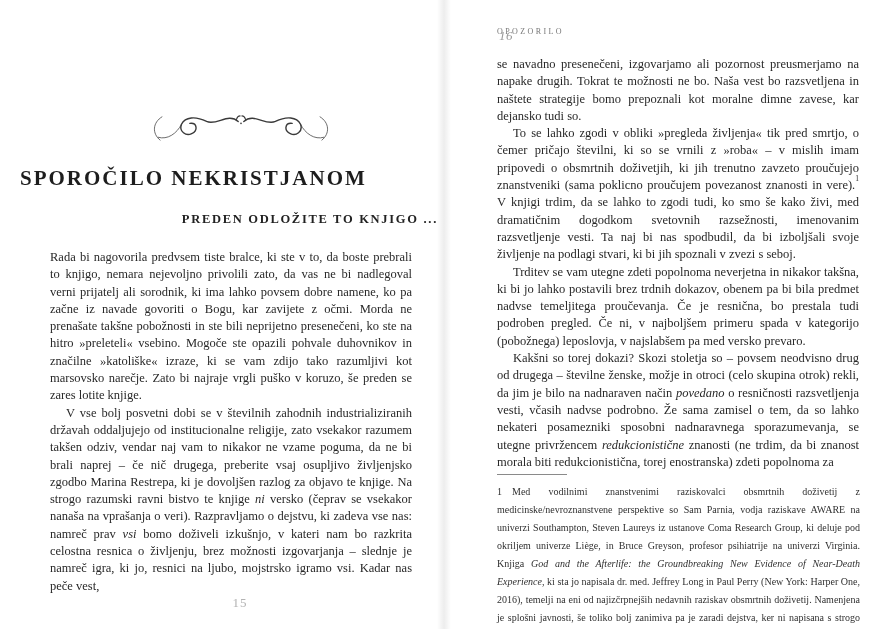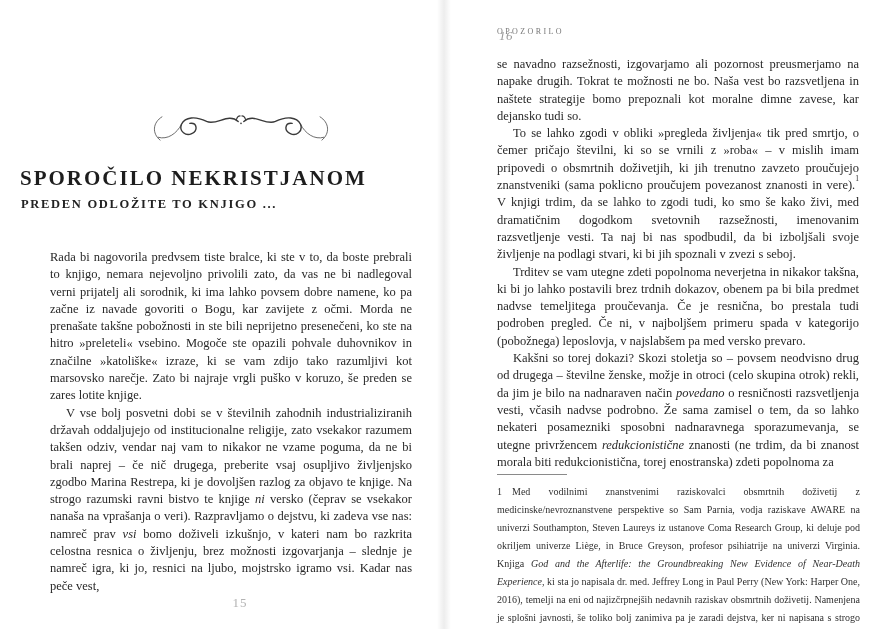--- a/index.html
+++ b/index.html
@@ -26,21 +26,21 @@
   .ornament{position:absolute;left:148px;top:106px;width:186px;height:44px;}
   .ornament svg{width:100%;height:100%;}
   .chapter-title{
     position:absolute;left:20px;top:166px;width:402px;
     margin:0;
     font-size:21px;font-weight:bold;letter-spacing:2px;
     color:#1d1d1d;white-space:nowrap;
   }
   .chapter-subtitle{
     position:absolute;left:20px;top:196px;width:402px;
-    margin:1px;text-align:left;
+    margin:16px;text-align:right;
     font-size:12.5px;font-weight:bold;letter-spacing:1.7px;
     color:#222;white-space:nowrap;
   }
   .body-text{
     position:absolute;width:362px;
     font-size:12.5px;line-height:17.3px;
     text-align:justify;color:#282828;
   }
   .left-body{left:50px;top:249px;}
   .right-body{left:54px;top:56px;}
@@ -112,21 +112,21 @@
     <div class="folio">15</div>
   </section>
 
   <section class="page right">
     <header class="running-header">
       <span class="pagenum">16</span>
       <span class="rtitle">OPOZORILO</span>
     </header>
 
     <div class="body-text right-body">
-        <p><span>se navadno razsežnosti, izgovarjamo ali pozornost preusmerjamo na napake drugih. Tokrat te možnosti ne bo. Naša vest bo razsvetljena in naštete strategije bomo prepoznali kot moralne dimne zavese, kar dejansko tudi so.</span></p>
+        <p><span>se navadno presenečeni, izgovarjamo ali pozornost preusmerjamo na napake drugih. Tokrat te možnosti ne bo. Naša vest bo razsvetljena in naštete strategije bomo prepoznali kot moralne dimne zavese, kar dejansko tudi so.</span></p>
         <p class="indent"><span>To se lahko zgodi v obliki »pregleda življenja« tik pred smrtjo, o čemer pričajo številni, ki so se vrnili z »roba« – v mislih imam pripovedi o obsmrtnih doživetjih, ki jih trenutno zavzeto proučujejo znanstveniki (sama poklicno proučujem povezanost znanosti in vere).</span><sup>1</sup><span> V knjigi trdim, da se lahko to zgodi tudi, ko smo še kako živi, med dramatičnim dogodkom svetovnih razsežnosti, imenovanim razsvetljenje vesti. Ta naj bi nas spodbudil, da bi izboljšali svoje življenje na podlagi stvari, ki bi jih spoznali v zvezi s seboj.</span></p>
         <p class="indent"><span>Trditev se vam utegne zdeti popolnoma neverjetna in nikakor takšna, ki bi jo lahko postavili brez trdnih dokazov, obenem pa bi bila predmet nadvse temeljitega proučevanja. Če je resnična, bo prestala tudi podroben pregled. Če ni, v najboljšem primeru spada v kategorijo (pobožnega) leposlovja, v najslabšem pa med versko prevaro.</span></p>
         <p class="indent"><span>Kakšni so torej dokazi? Skozi stoletja so – povsem neodvisno drug od drugega – številne ženske, možje in otroci (celo skupina otrok) rekli, da jim je bilo na nadnaraven način </span><i>povedano</i><span> o resničnosti razsvetljenja vesti, včasih nadvse podrobno. Že sama zamisel o tem, da so lahko nekateri posamezniki sposobni nadnaravnega sporazumevanja, se utegne privržencem </span><i>redukcionistične</i><span> znanosti (ne trdim, da bi znanost morala biti redukcionistična, torej enostranska) zdeti popolnoma za</span></p>
       </div>
 
     <div class="footnote-rule"></div>
     <div class="footnote">
         <p><span>1 Med vodilnimi znanstvenimi raziskovalci obsmrtnih doživetij z medicinske/nevroznanstvene perspektive so Sam Parnia, vodja raziskave AWARE na univerzi Southampton, Steven Laureys iz ustanove Coma Research Group, ki deluje pod okriljem univerze Liège, in Bruce Greyson, profesor psihiatrije na univerzi Virginia. Knjiga </span><i>God and the Afterlife: the Groundbreaking New Evidence of Near-Death Experience</i><span>, ki sta jo napisala dr. med. Jeffrey Long in Paul Perry (New York: Harper One, 2016), temelji na eni od najizčrpnejših nedavnih raziskav obsmrtnih doživetij. Namenjena je splošni javnosti, še toliko bolj zanimiva pa je zaradi dejstva, ker ni napisana s strogo krščanskega vidika. Gre za analizo več kot tisoč poročil o obsmrtnih doživetjih, predloženih ustanovi Near-Death Experience Research Foundation (nderf.org).</span></p>
       </div>
   </section>

